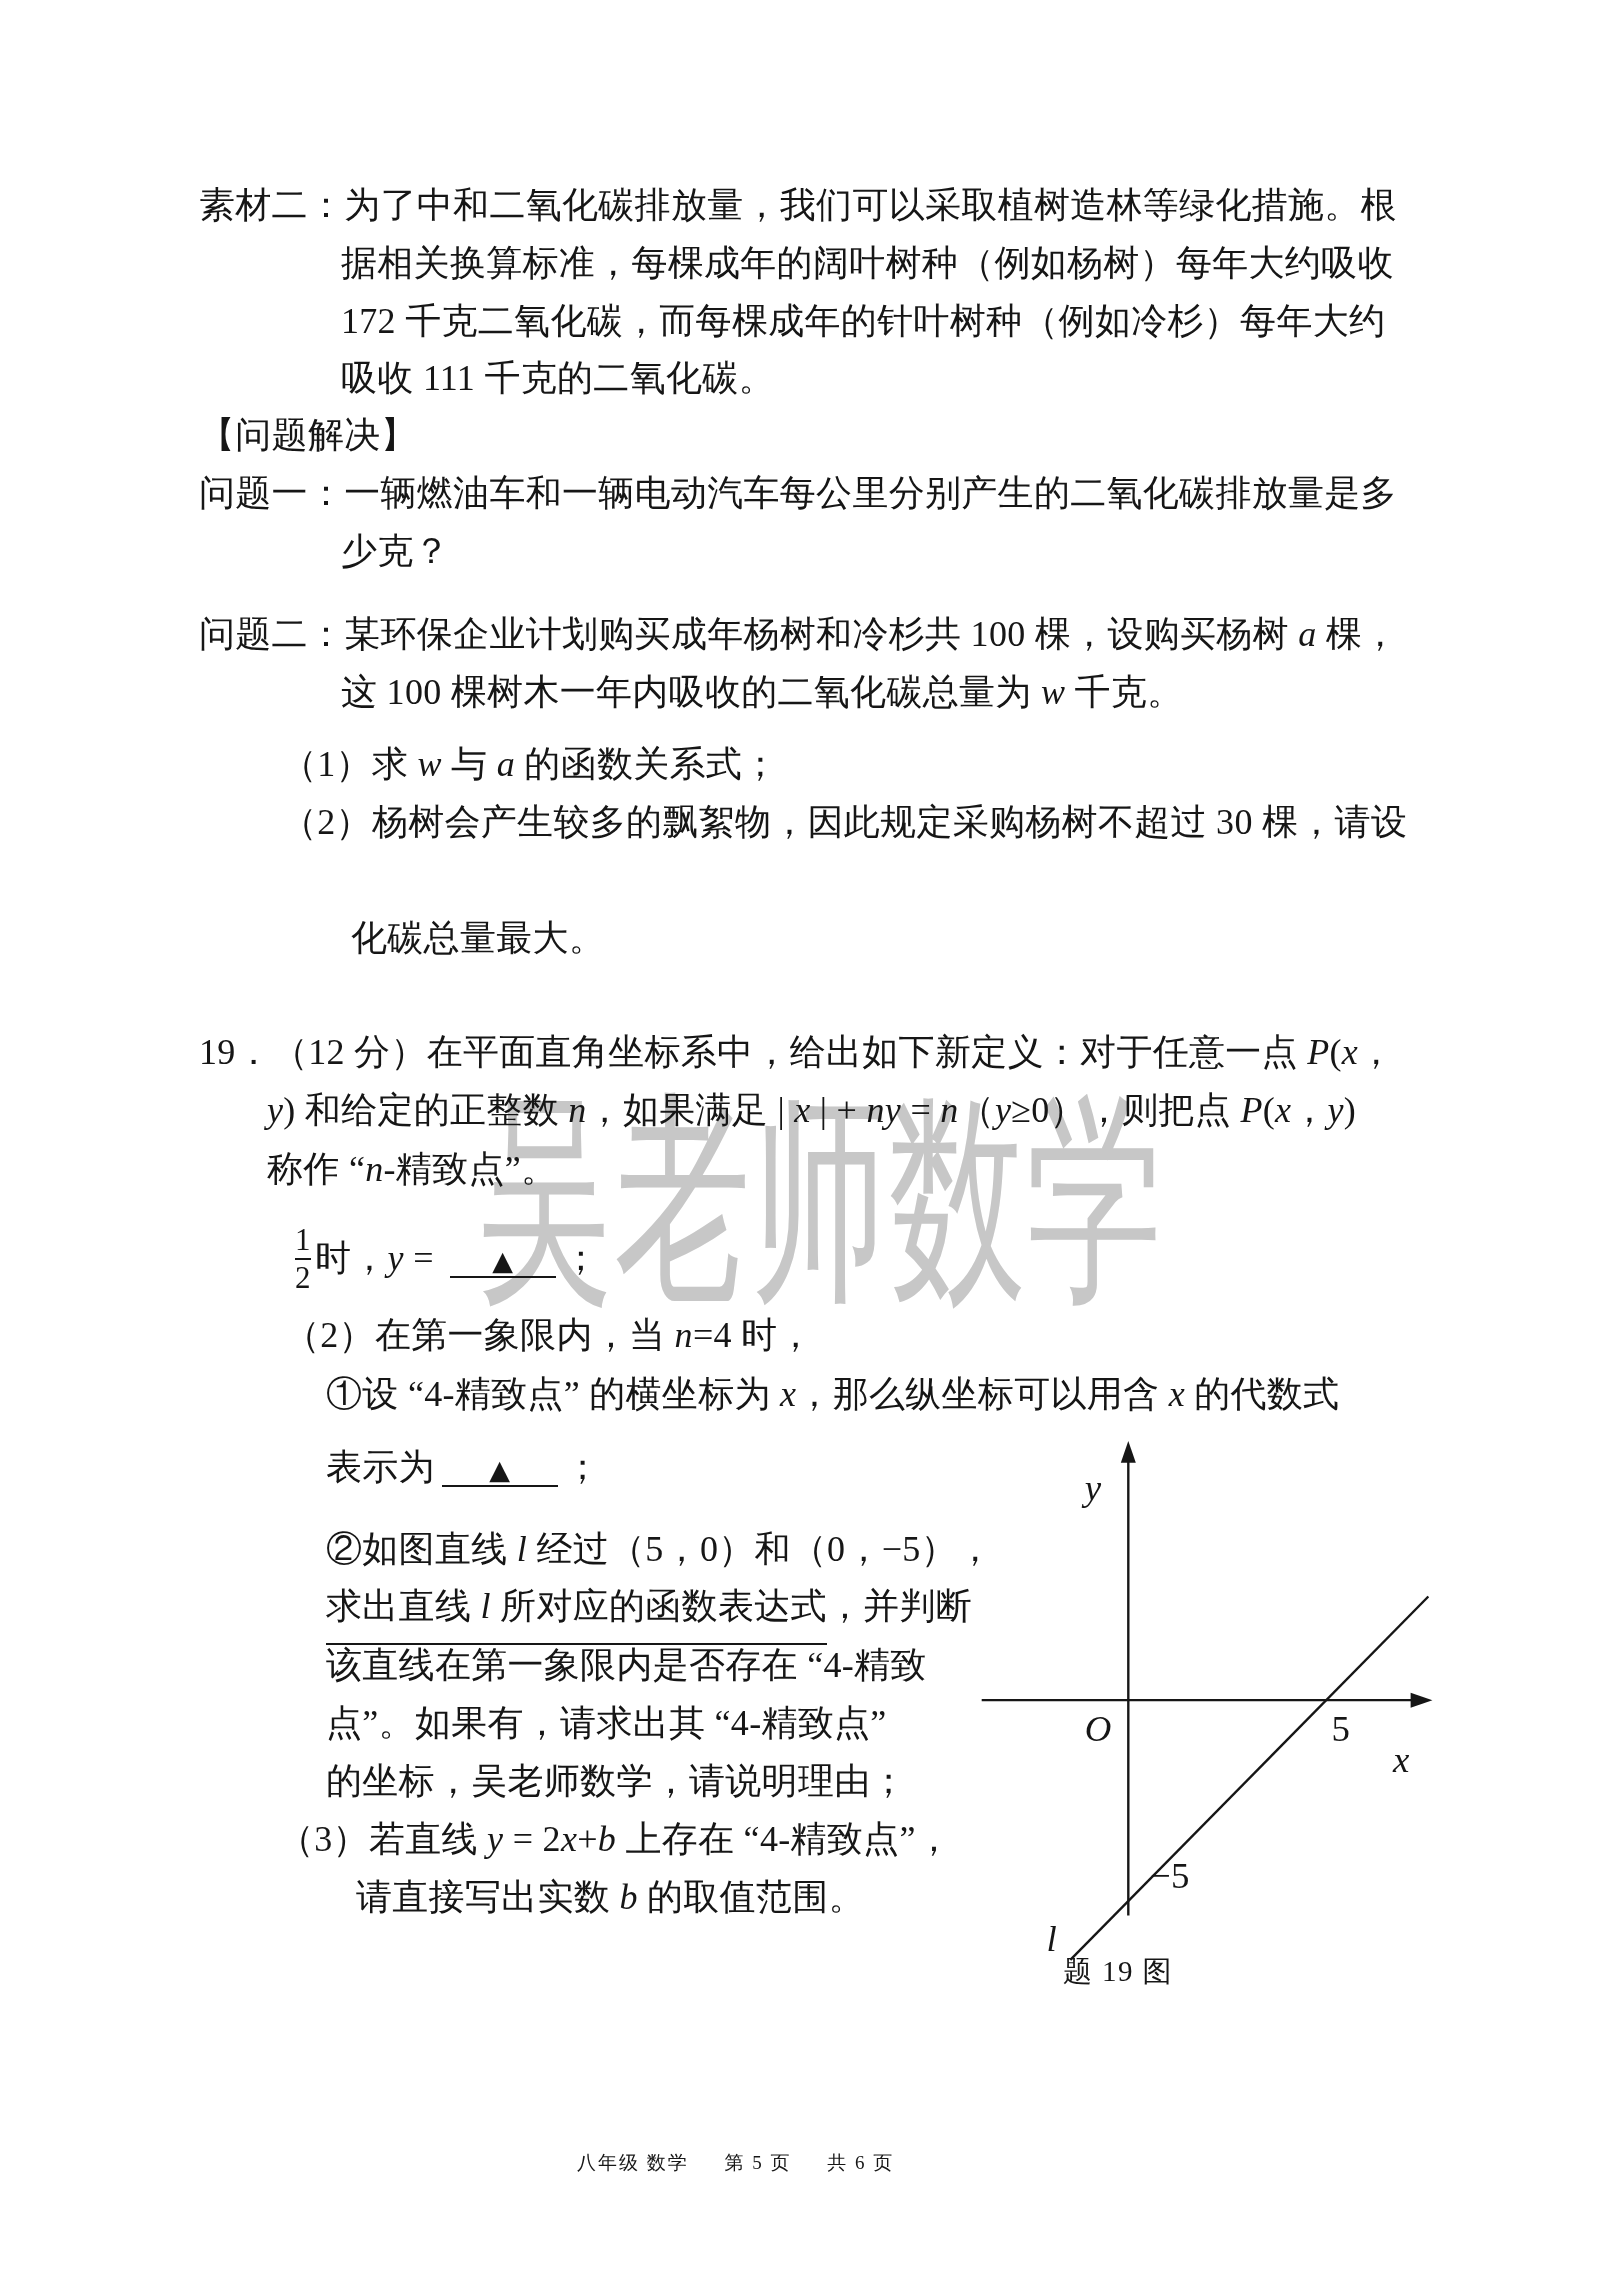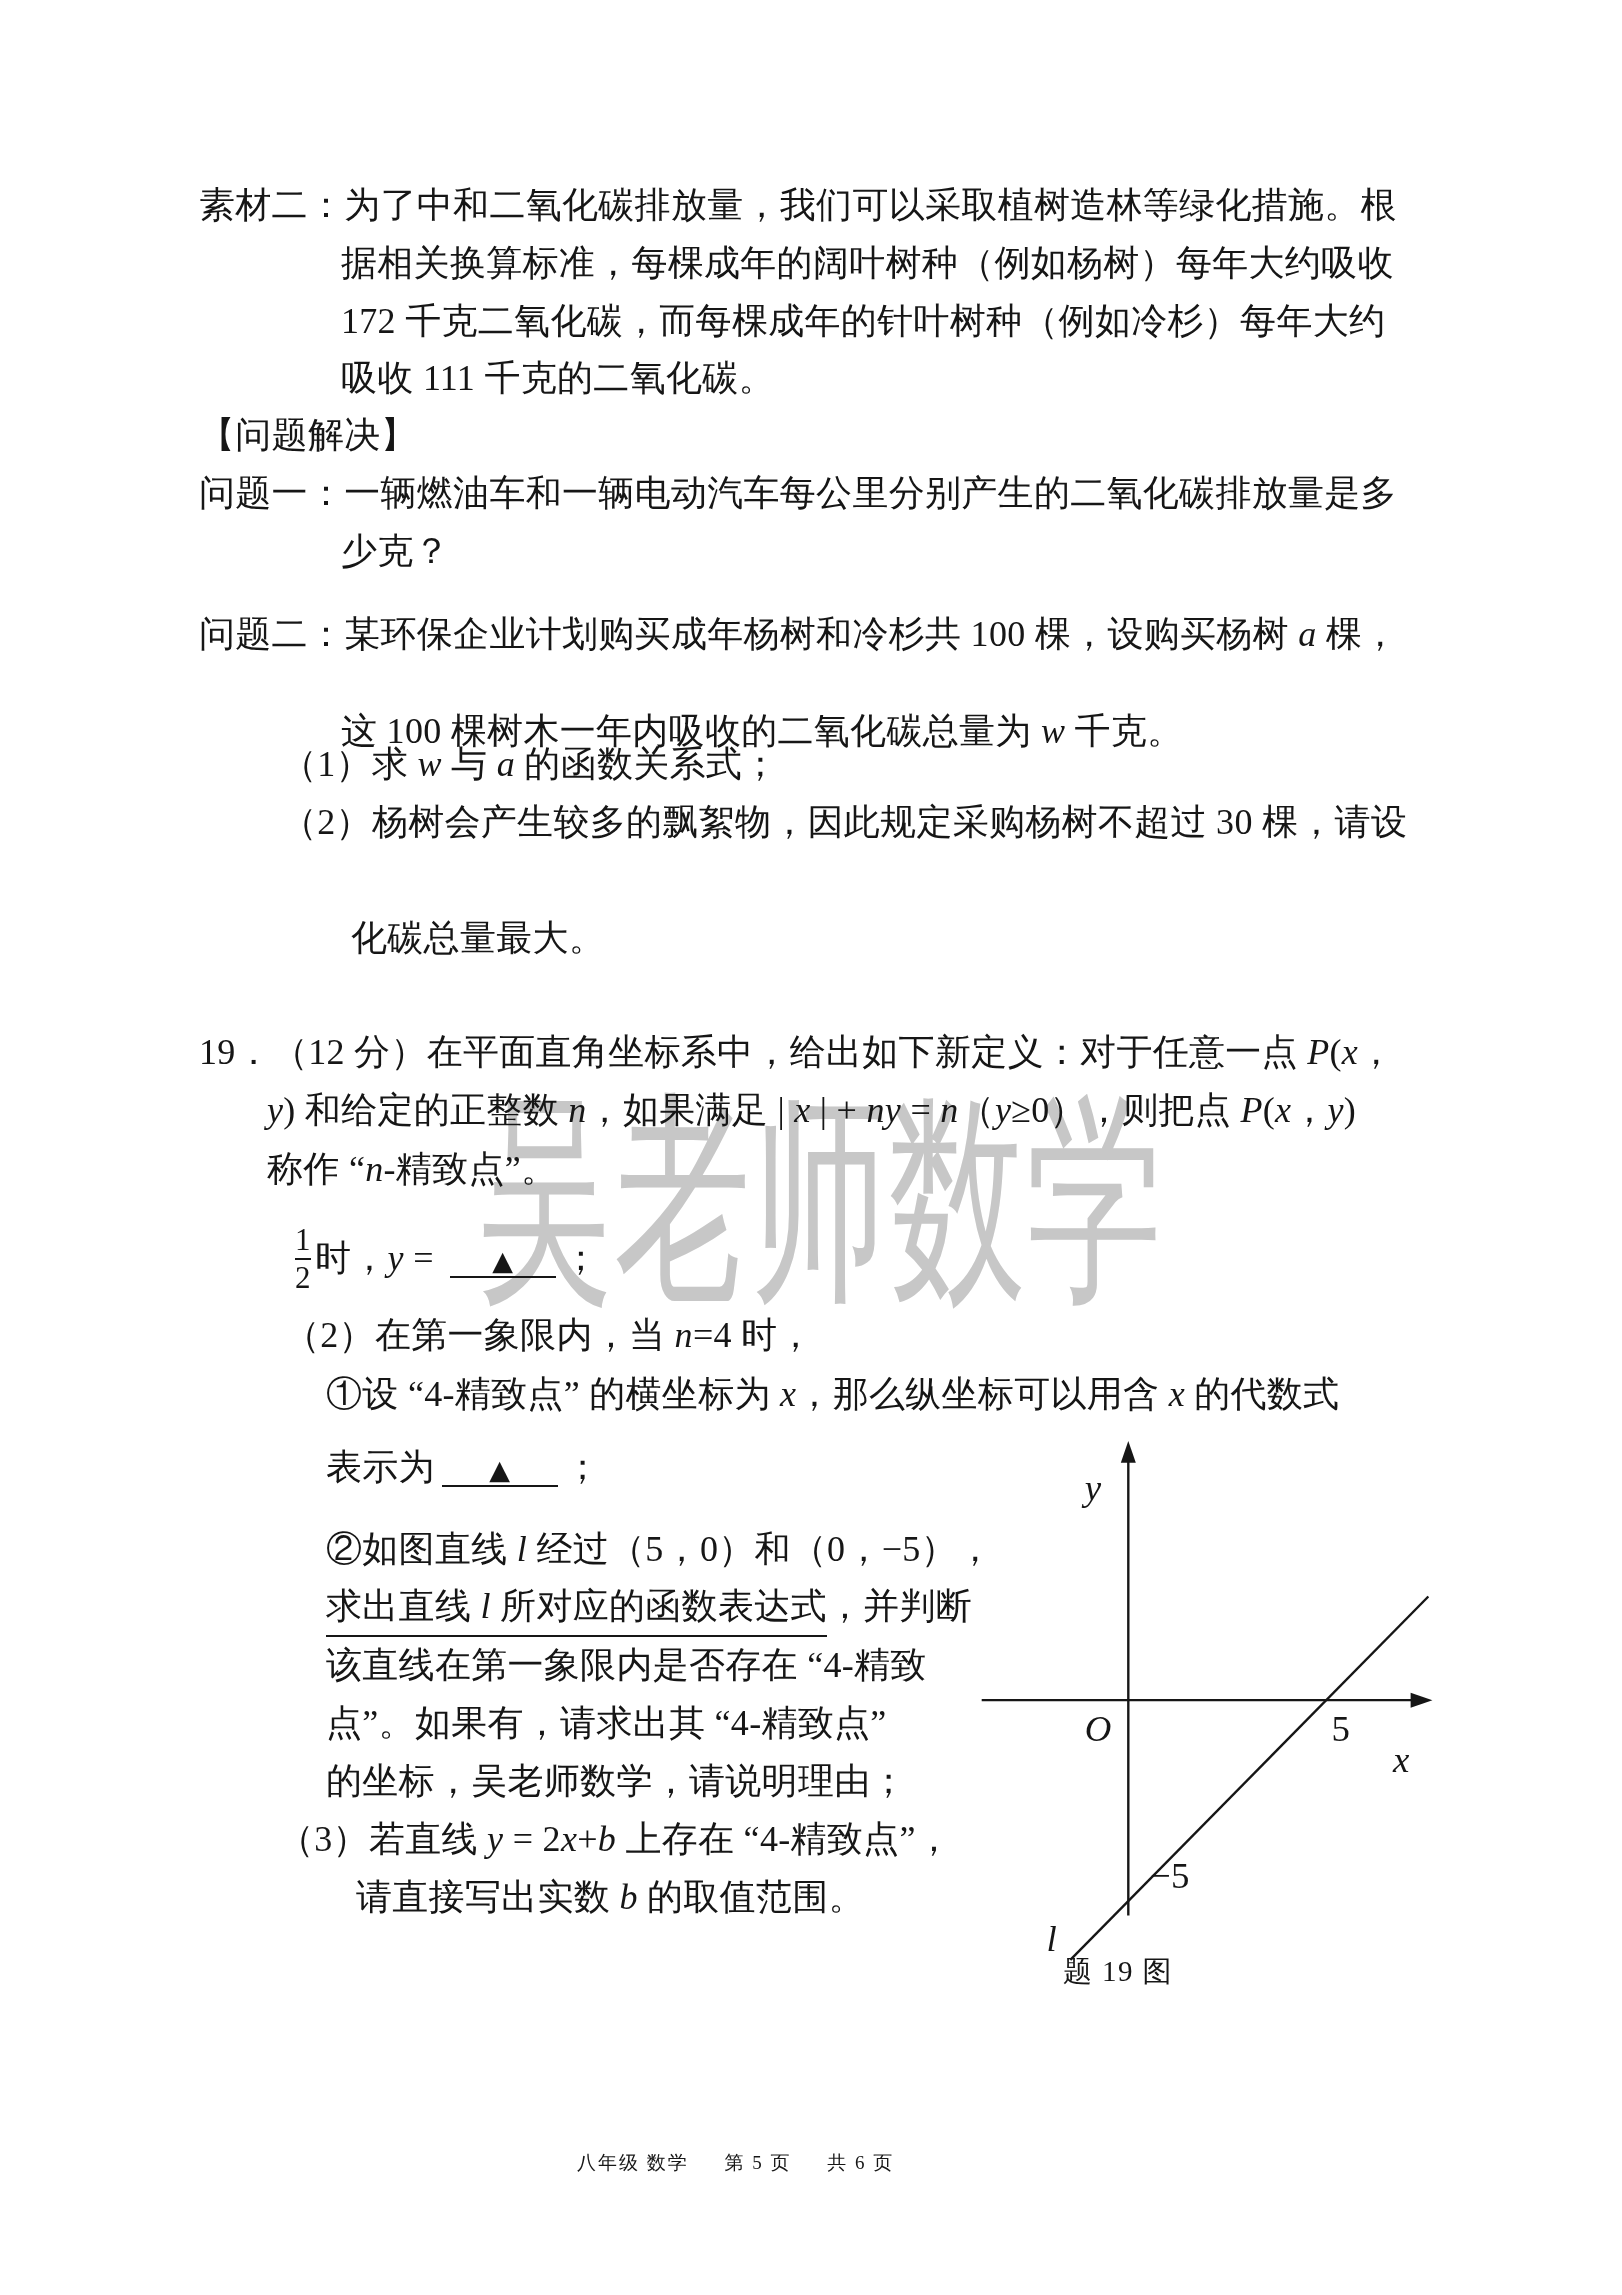--- a/index.html
+++ b/index.html
@@ -7,21 +7,21 @@
     width:1622px;height:2295px;position:relative;background:#ffffff;
     font-family:"Liberation Serif","DejaVu Serif",serif;color:#161616;
     overflow:hidden;
   }
   .page{position:absolute;inset:0;}
   .ln{
     position:absolute;font-size:36px;line-height:1.18;white-space:nowrap;
     letter-spacing:0.3px;
   }
   .it{font-style:italic;font-family:"Liberation Serif","DejaVu Serif",serif;}
-  .u{border-bottom:2.7px solid #161616;padding-bottom:9px;}
+  .u{border-bottom:2.7px solid #161616;padding-bottom:17px;}
   .watermark{
     position:absolute;left:477px;top:1089px;font-size:136px;line-height:1;
     color:#c7c7c7;transform:scale(1,1.65);transform-origin:top left;
     letter-spacing:1.4px;user-select:none;
   }
   .frac{
     display:inline-flex;flex-direction:column;align-items:center;
     vertical-align:middle;font-size:31px;line-height:1.05;margin:0 4.1px;
     position:relative;top:-2.7px;
   }
@@ -52,21 +52,21 @@
 
   <div class="ln" style="left:199px;top:184px;"><span>素材二：为了中和二氧化碳排放量，我们可以采取植树造林等绿化措施。根</span></div>
   <div class="ln" style="left:341px;top:242px;"><span>据相关换算标准，每棵成年的阔叶树种（例如杨树）每年大约吸收</span></div>
   <div class="ln" style="left:341px;top:300px;"><span>172 千克二氧化碳，而每棵成年的针叶树种（例如冷杉）每年大约</span></div>
   <div class="ln" style="left:341px;top:357px;"><span>吸收 111 千克的二氧化碳。</span></div>
 
   <div class="ln" style="left:199px;top:414px;text-align:center;"><span>【问题解决】</span></div>
   <div class="ln" style="left:199px;top:472px;"><span>问题一：一辆燃油车和一辆电动汽车每公里分别产生的二氧化碳排放量是多</span></div>
   <div class="ln" style="left:341px;top:530px;"><span>少克？</span></div>
   <div class="ln" style="left:199px;top:613px;"><span>问题二：某环保企业计划购买成年杨树和冷杉共 100 棵，设购买杨树 </span><span class="it">a</span><span> 棵，</span></div>
-  <div class="ln" style="left:341px;top:710px;"><span>这 100 棵树木一年内吸收的二氧化碳总量为 </span><span class="it">w</span><span> 千克。</span></div>
+  <div class="ln" style="left:341px;top:671px;"><span>这 100 棵树木一年内吸收的二氧化碳总量为 </span><span class="it">w</span><span> 千克。</span></div>
   <div class="ln" style="left:281px;top:743px;"><span>（1）求 </span><span class="it">w</span><span> 与 </span><span class="it">a</span><span> 的函数关系式；</span></div>
   <div class="ln" style="left:281px;top:801px;"><span>（2）杨树会产生较多的飘絮物，因此规定采购杨树不超过 30 棵，请设</span></div>
   <div class="ln" style="left:351px;top:917px;"><span>化碳总量最大。</span></div>
 
   <div class="ln" style="left:199px;top:1031px;"><span>19．（12 分）在平面直角坐标系中，给出如下新定义：对于任意一点 </span><span class="it">P</span><span>(</span><span class="it">x</span><span>，</span></div>
   <div class="ln" style="left:267px;top:1089px;"><span class="it">y</span><span>) 和给定的正整数 </span><span class="it">n</span><span>，如果满足 | </span><span class="it">x</span><span> | + </span><span class="it">ny</span><span> = </span><span class="it">n</span><span>（</span><span class="it">y</span><span>≥0），则把点 </span><span class="it">P</span><span>(</span><span class="it">x</span><span>，</span><span class="it">y</span><span>)</span></div>
   <div class="ln" style="left:267px;top:1148px;"><span>称作 “</span><span class="it">n</span><span>-精致点”。</span></div>
 
   <div class="ln" style="left:291px;top:1227px;">
     <span class="frac">

